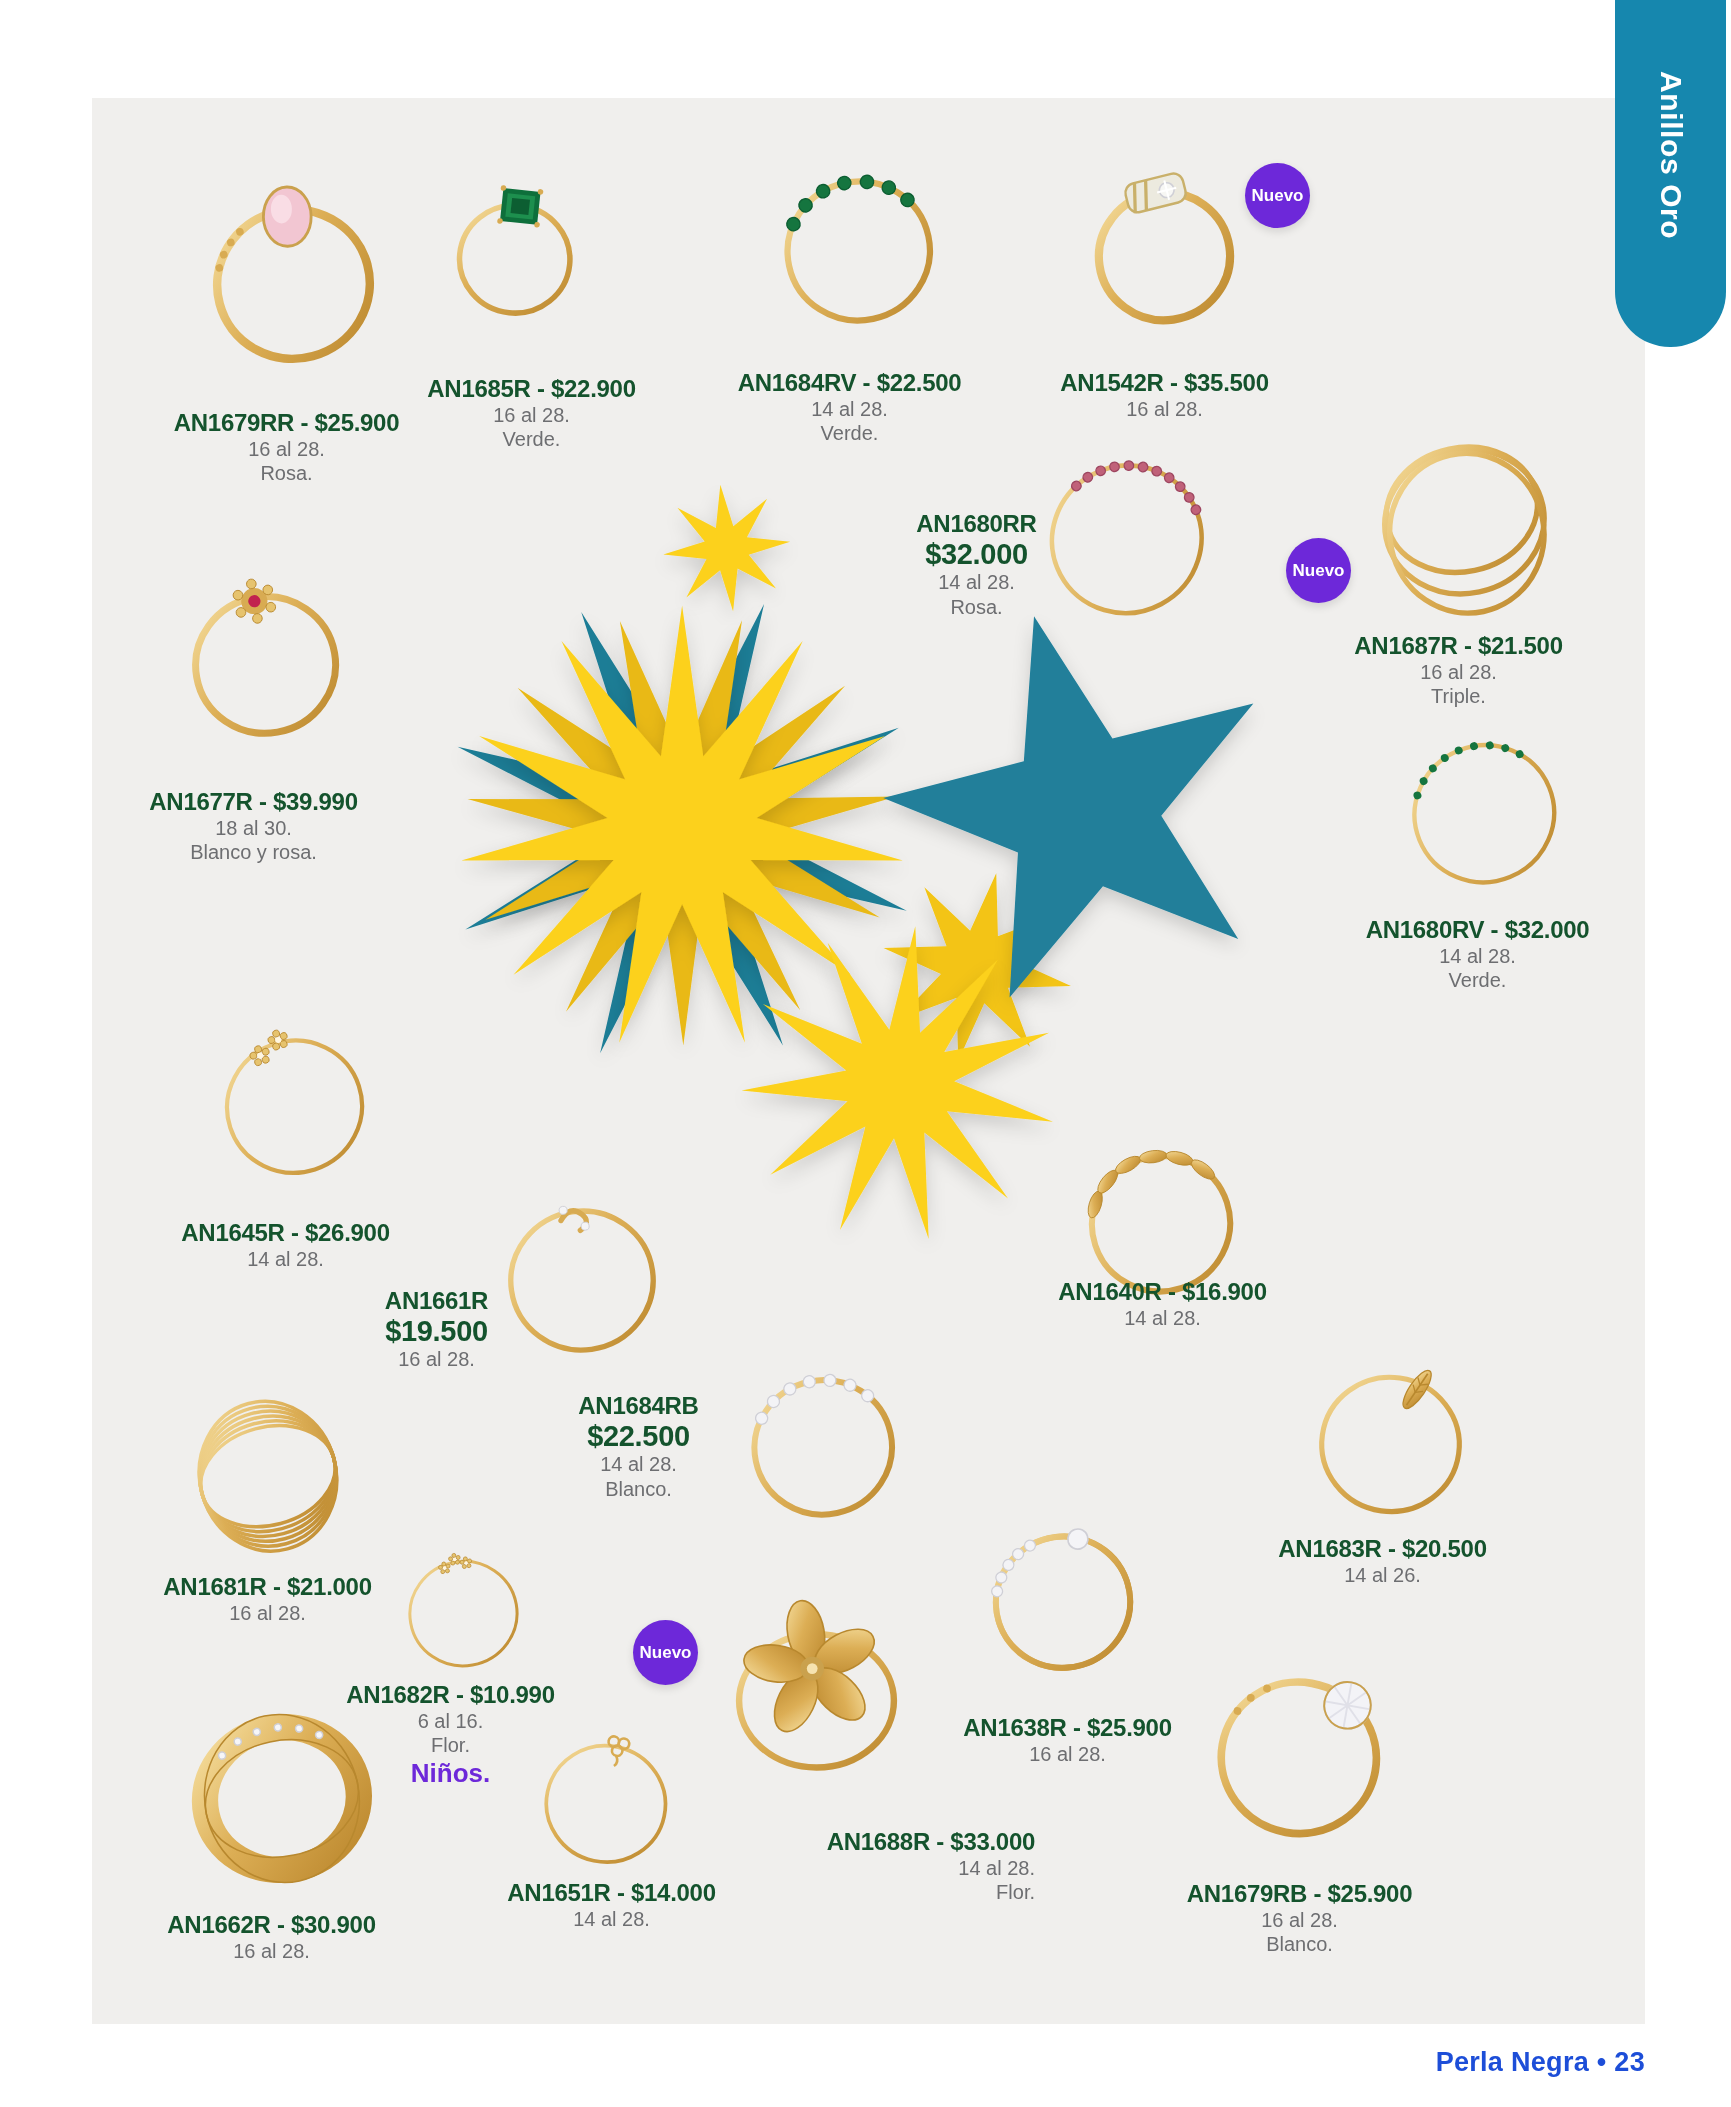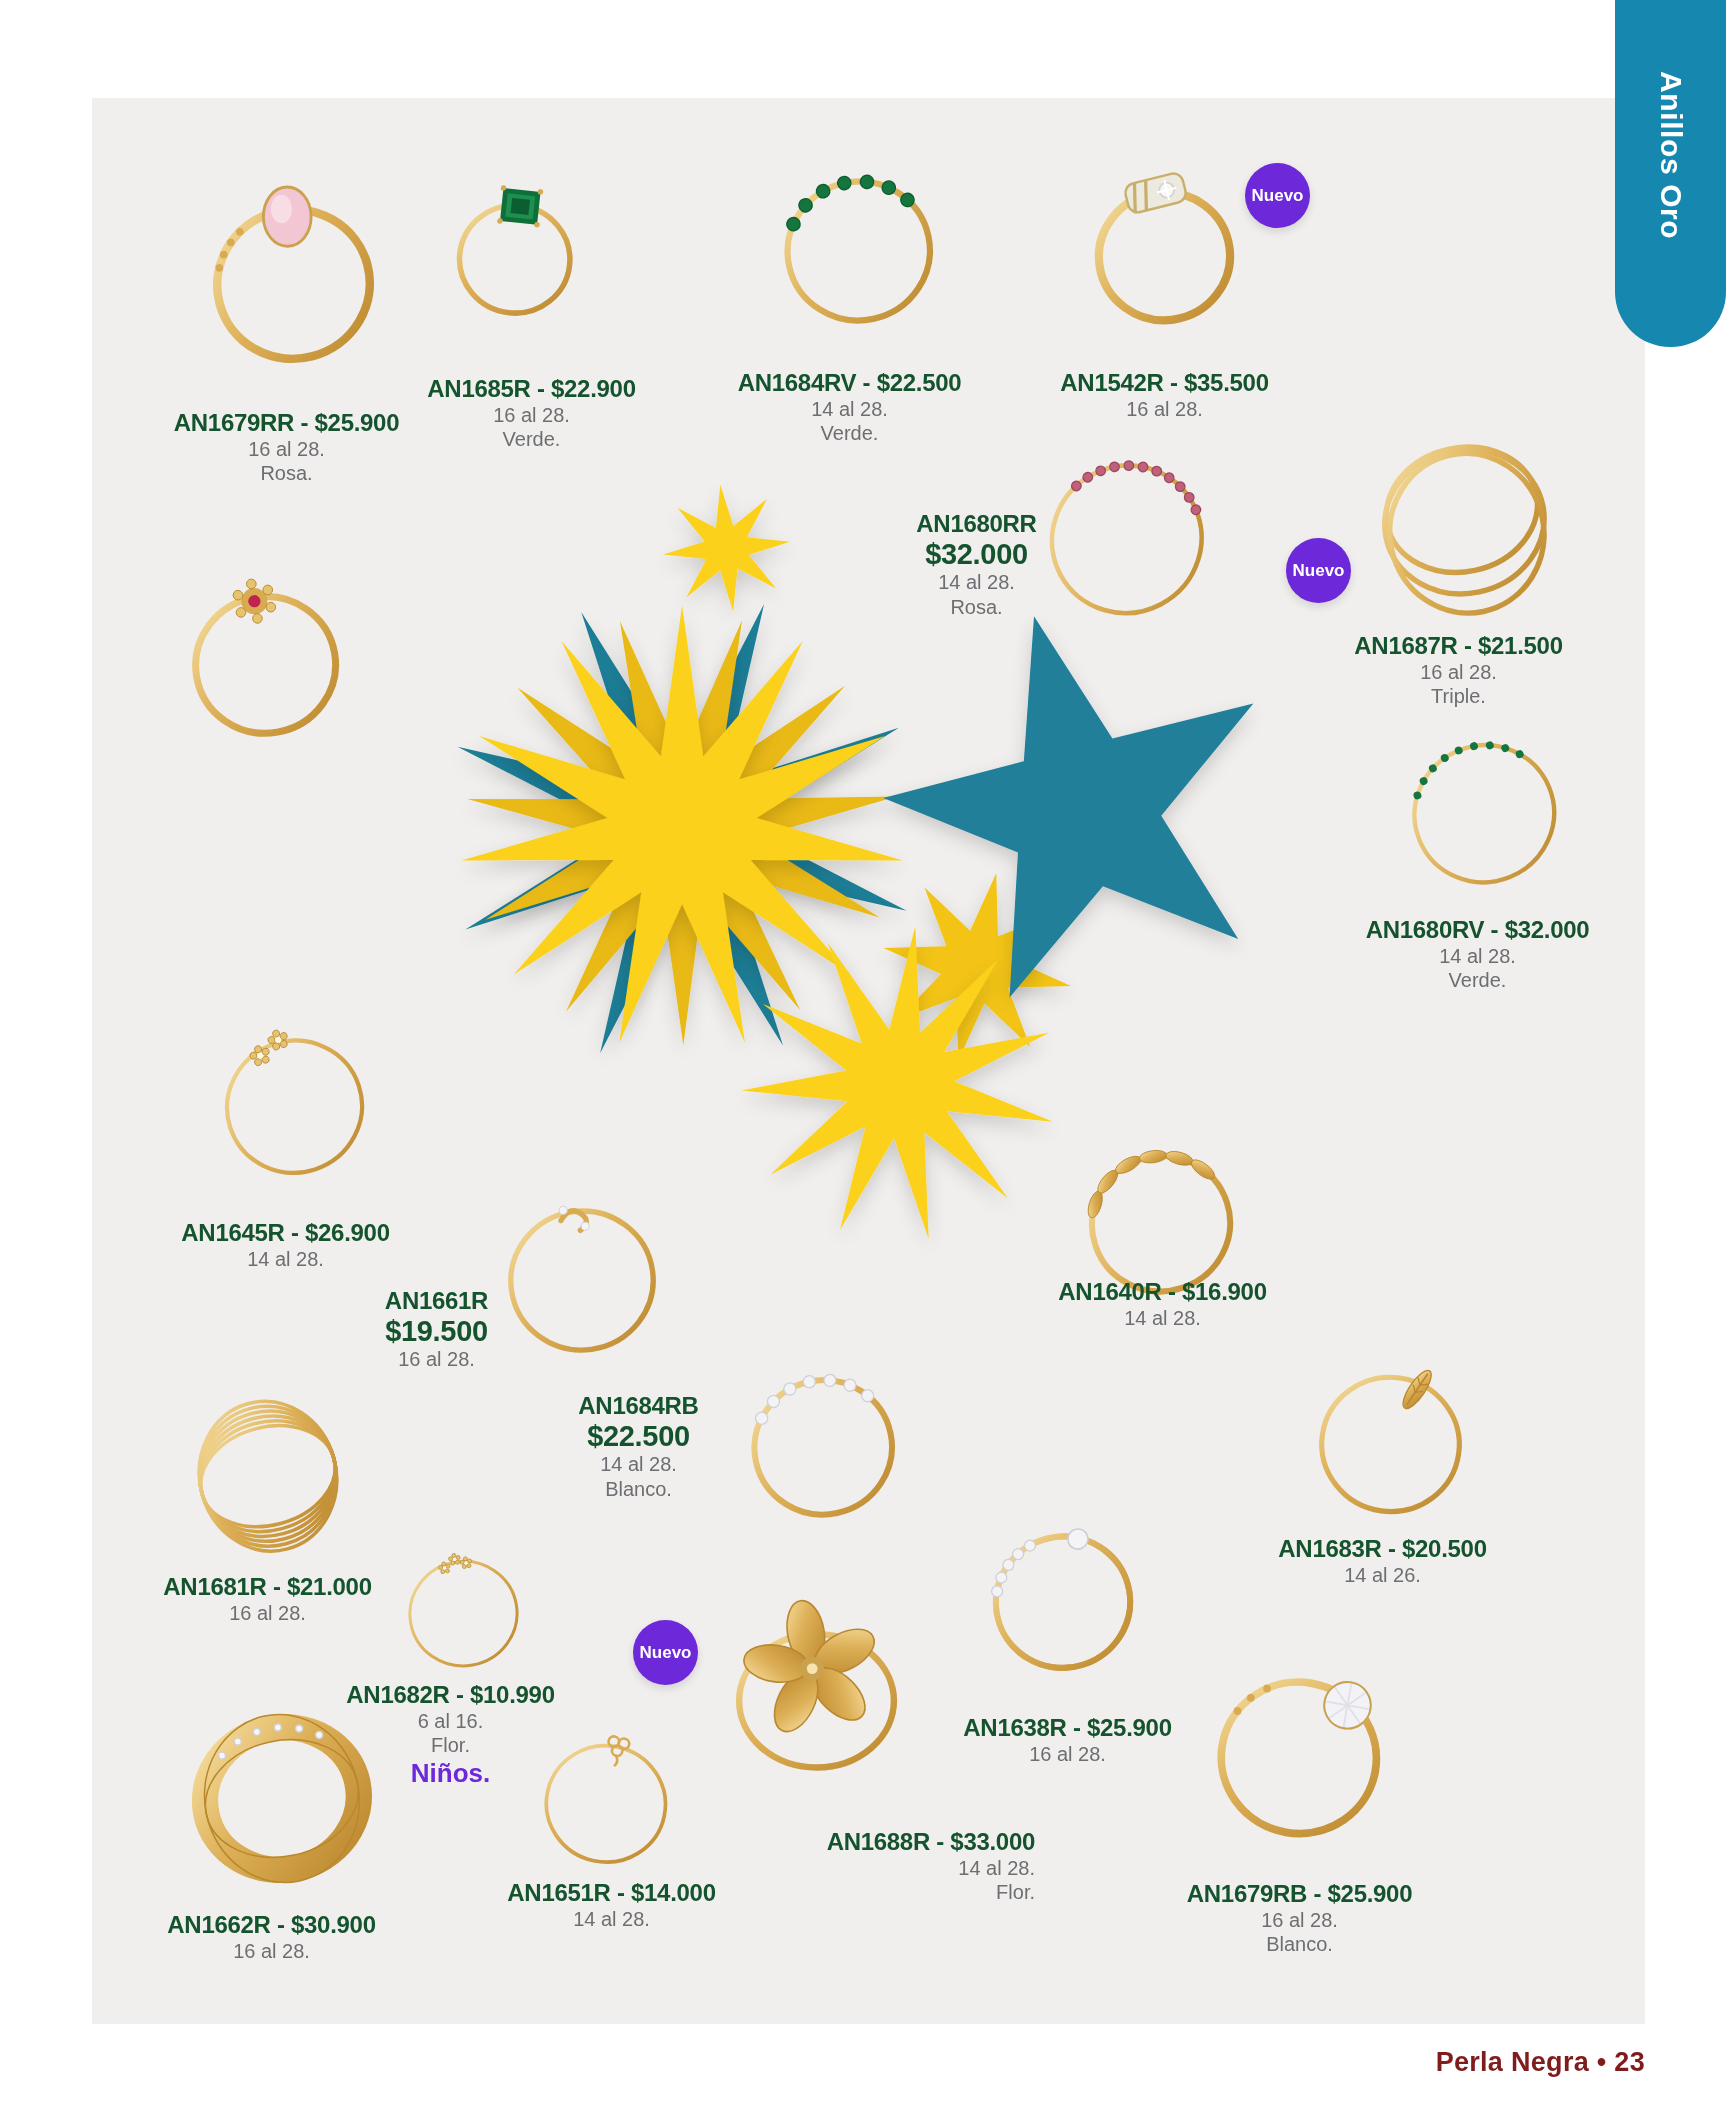--- a/index.html
+++ b/index.html
@@ -14,21 +14,21 @@
   .label .t2{font-size:29px;}
   .label .d{font-size:20px;line-height:1.22;color:#6d6e71;}
   .label .h{font-size:26px;line-height:1.22;color:#6d28d9;font-weight:bold;}
   .badge{position:absolute;width:65px;height:65px;border-radius:50%;background:#6d28d9;color:#ffffff;
          display:flex;align-items:center;justify-content:center;font-weight:bold;font-size:17px;
          box-shadow:0 3.8px 9px rgba(0,0,0,0.12);}
   .side-tab{position:absolute;left:1615px;top:0;width:111px;height:347px;background:#1687ae;
             border-radius:0 0 55px 55px;display:flex;justify-content:center;}
   .side-tab span{writing-mode:vertical-rl;font-size:30px;font-weight:bold;color:#ffffff;
                  margin-top:71px;letter-spacing:0.6px;}
-  .footer{position:absolute;top:2047px;right:87px;font-size:27px;font-weight:bold;color:#7f1d1d;
+  .footer{position:absolute;top:2047px;right:87px;font-size:27px;font-weight:bold;color:#1d4ed8;
           letter-spacing:0.3px;}
 </style>
 </head>
 <body>
 
 <div class="page">
   <div class="panel"></div>
   <svg id="stars" width="1732" height="2108" viewBox="0 0 2717 3307">
       <filter id="ds">
         <feDropShadow dx="0" dy="12" stdDeviation="14" flood-color="#000" flood-opacity="0.16"></feDropShadow>
@@ -198,20 +198,25 @@
           <circle cx="100" cy="30" r="15" fill="#d8ab52"></circle>
           <circle cx="100.0" cy="10.0" r="5.5" fill="#e6c36e" stroke="#b8882e" stroke-width="1"></circle>
           <circle cx="117.3" cy="20.0" r="5.5" fill="#e6c36e" stroke="#b8882e" stroke-width="1"></circle>
           <circle cx="117.3" cy="40.0" r="5.5" fill="#e6c36e" stroke="#b8882e" stroke-width="1"></circle>
           <circle cx="100.0" cy="50.0" r="5.5" fill="#e6c36e" stroke="#b8882e" stroke-width="1"></circle>
           <circle cx="82.7" cy="40.0" r="5.5" fill="#e6c36e" stroke="#b8882e" stroke-width="1"></circle>
           <circle cx="82.7" cy="20.0" r="5.5" fill="#e6c36e" stroke="#b8882e" stroke-width="1"></circle>
           <circle cx="100" cy="30" r="7" fill="#c1224f"></circle>
         </svg>
       </div>
+      <div class="label" style="left: 254px; top: 789px;">
+        <div class="t">AN1677R - $39.990</div>
+        <div class="d">18 al 30.</div>
+        <div class="d">Blanco y rosa.</div>
+      </div>
       <div class="ring" style="left: 1393px; top: 723px; width: 180px; height: 175px; transform: rotate(-22deg);">
         <svg viewBox="0 0 200 200" xmlns="http://www.w3.org/2000/svg">
           <defs>
             <linearGradient id="g8" x1="0" y1="0" x2="1" y2="1">
               <stop offset="0" stop-color="#f6dfa0"></stop>
               <stop offset="0.45" stop-color="#dcae55"></stop>
               <stop offset="1" stop-color="#bb872d"></stop>
             </linearGradient>
           </defs>
           <ellipse cx="100" cy="104" rx="80" ry="78" fill="none" stroke="url(#g8)" stroke-width="5"></ellipse>

